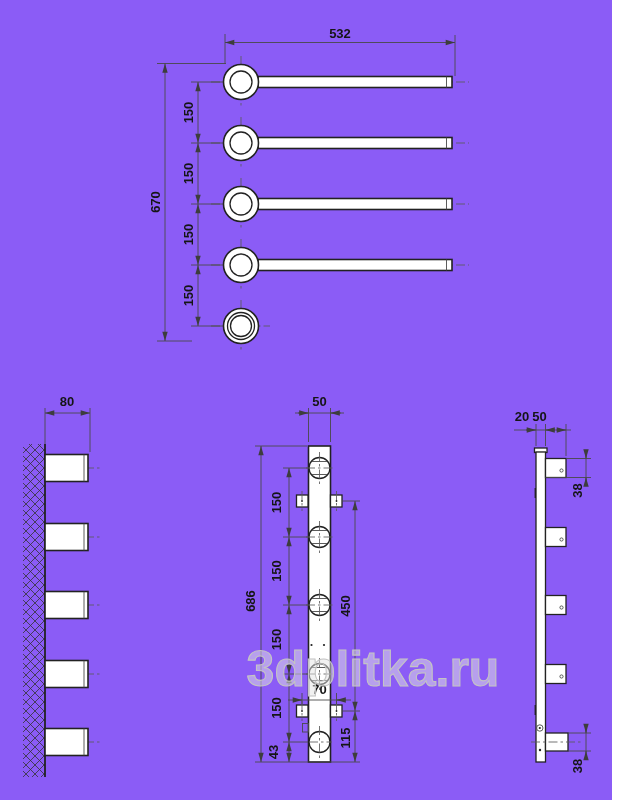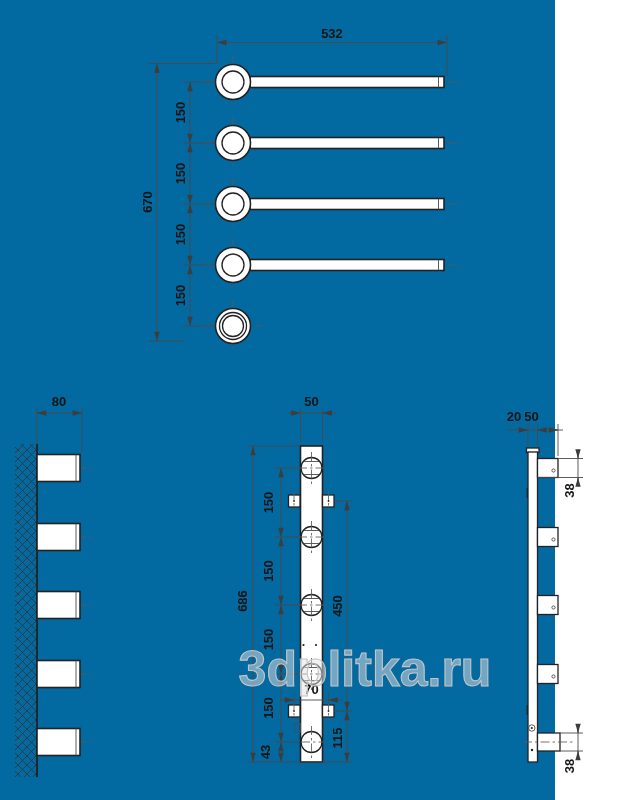--- a/index.html
+++ b/index.html
@@ -1,16 +1,16 @@
 <!DOCTYPE html>
 <html><head>
 <meta charset="utf-8">
 <style>
   html,body{margin:0;padding:0;background:#ffffff;}
-  .stage{width:555px;height:800px;position:relative;background:#0369a1;}
+  .stage{width:604px;height:800px;position:relative;background:#8b5cf6;padding-left:8px;}
   svg{display:block;}
   .ln{stroke:#222;stroke-width:1.6;fill:none;}
   .ln2{stroke:#222;stroke-width:1.3;fill:none;}
   .wf{fill:#fff;}
   .thin{stroke:#4a4a4a;stroke-width:0.9;fill:none;}
   .dl{stroke:#4a4a4a;stroke-width:0.9;fill:none;}
   .cl{stroke:#5a5a5a;stroke-width:0.85;fill:none;stroke-dasharray:9 3 2.5 3;}
   .lbl{font:bold 13px "Liberation Sans",sans-serif;fill:#151515;}
   .wm{font:bold 50px "Liberation Sans",sans-serif;fill:#e4e4e4;fill-opacity:0.5;stroke:#c4c4c4;stroke-width:1.1;}
   marker path{fill:#3d3d3d;}

